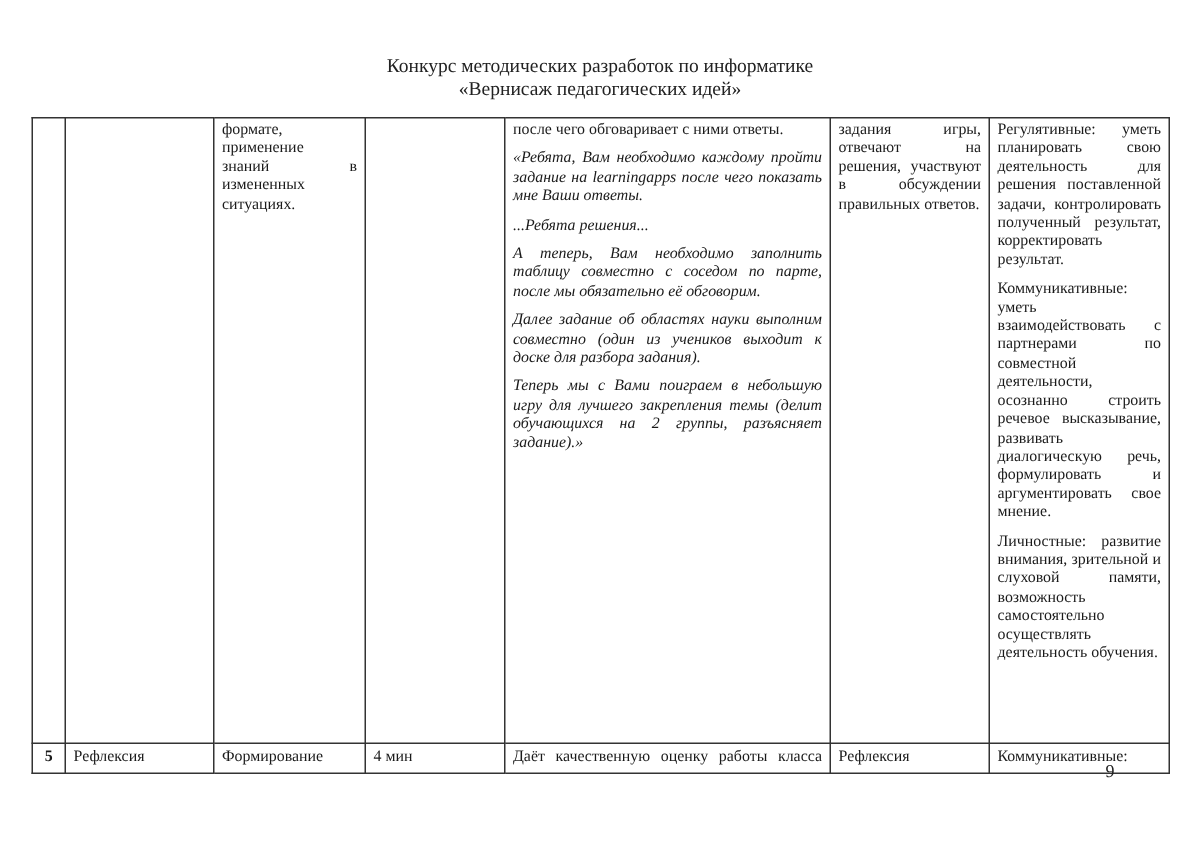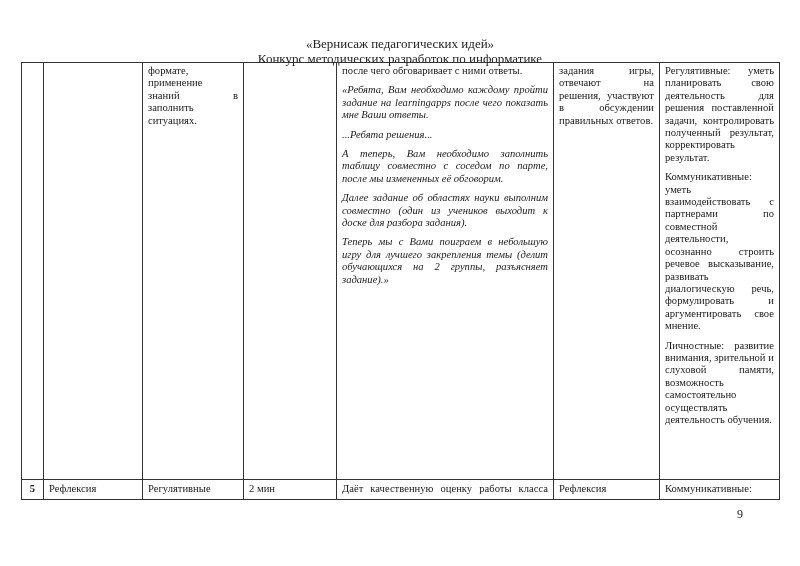--- a/index.html
+++ b/index.html
@@ -20,21 +20,21 @@
       top: 36px;
       left: 0;
       width: 800px;
       text-align: center;
       font-size: 13px;
       line-height: 15px;
       color: #222;
     }
     .doc-table {
       position: absolute;
-      top: 62px;
+      top: 78px;
       left: 21px;
       width: 758px;
       border-collapse: collapse;
       table-layout: fixed;
       font-size: 10.6px;
       line-height: 12.4px;
       font-family: Liberation Serif, serif;
     }
     .doc-table td {
       border: 1px solid #333;
@@ -53,22 +53,22 @@
       left: 737px;
       font-size: 12px;
       color: #222;
     }
     .stretch { display:flex; justify-content: space-between; text-align: center; }
   </style>
 </head>
 <body>
 
 <div class="page-header">
+  <div>Конкурс методических разработок по информатике</div>
   <div>«Вернисаж педагогических идей»</div>
-  <div>Конкурс методических разработок по информатике</div>
 </div>
 
 <table class="doc-table">
   <colgroup>
     <col style="width:22px">
     <col style="width:99px">
     <col style="width:101px">
     <col style="width:93px">
     <col style="width:217px">
     <col style="width:106px">
@@ -78,44 +78,44 @@
       <tr class="row-cont">
     <td class="num"></td>
     <td></td>
     <td>
       <div>формате,</div>
       <div>применение</div>
       <div class="stretch">
         <span>знаний</span>
         <span>в</span>
       </div>
-      <div>заполнить</div>
+      <div>измененных</div>
       <div>ситуациях.</div>
     </td>
     <td></td>
     <td class="justify">
       <p>после чего обговаривает с ними ответы.</p>
       <p class="italic">«Ребята, Вам необходимо каждому пройти задание на learningapps после чего показать мне Ваши ответы.</p>
       <p class="italic">...Ребята решения...</p>
-      <p class="italic">А теперь, Вам необходимо заполнить таблицу совместно с соседом по парте, после мы измененных её обговорим.</p>
+      <p class="italic">А теперь, Вам необходимо заполнить таблицу совместно с соседом по парте, после мы обязательно её обговорим.</p>
       <p class="italic">Далее задание об областях науки выполним совместно (один из учеников выходит к доске для разбора задания).</p>
       <p class="italic">Теперь мы с Вами поиграем в небольшую игру для лучшего закрепления темы (делит обучающихся на 2 группы, разъясняет задание).»</p>
     </td>
     <td class="justify">задания игры, отвечают на решения, участвуют в обсуждении правильных ответов.</td>
     <td class="justify">
       <p>Регулятивные: уметь планировать свою деятельность для решения поставленной задачи, контролировать полученный результат, корректировать результат.</p>
       <p>Коммуникативные: уметь взаимодействовать с партнерами по совместной деятельности, осознанно строить речевое высказывание, развивать диалогическую речь, формулировать и аргументировать свое мнение.</p>
       <p>Личностные: развитие внимания, зрительной и слуховой памяти, возможность самостоятельно осуществлять деятельность обучения.</p>
     </td>
   </tr>
   <tr class="row-5">
     <td class="num">5</td>
     <td>Рефлексия</td>
-    <td>Регулятивные</td>
-    <td>2 мин</td>
+    <td>Формирование</td>
+    <td>4 мин</td>
     <td class="justify" style="text-align-last: justify;">Даёт качественную оценку работы класса</td>
     <td>Рефлексия</td>
     <td>Коммуникативные:</td>
   </tr>
 </tbody>
   </table>
 
 <div class="page-number">9</div>
 
 </body></html>

